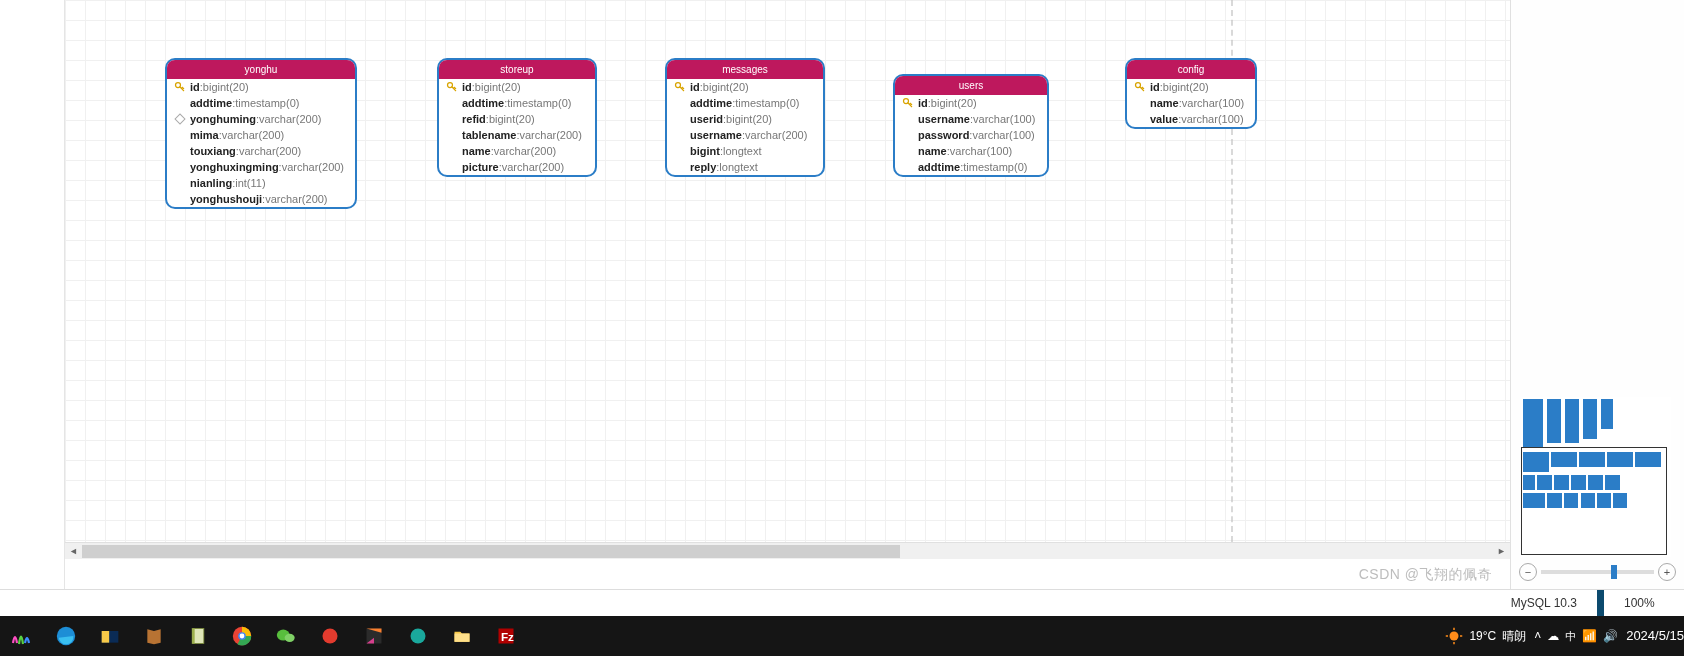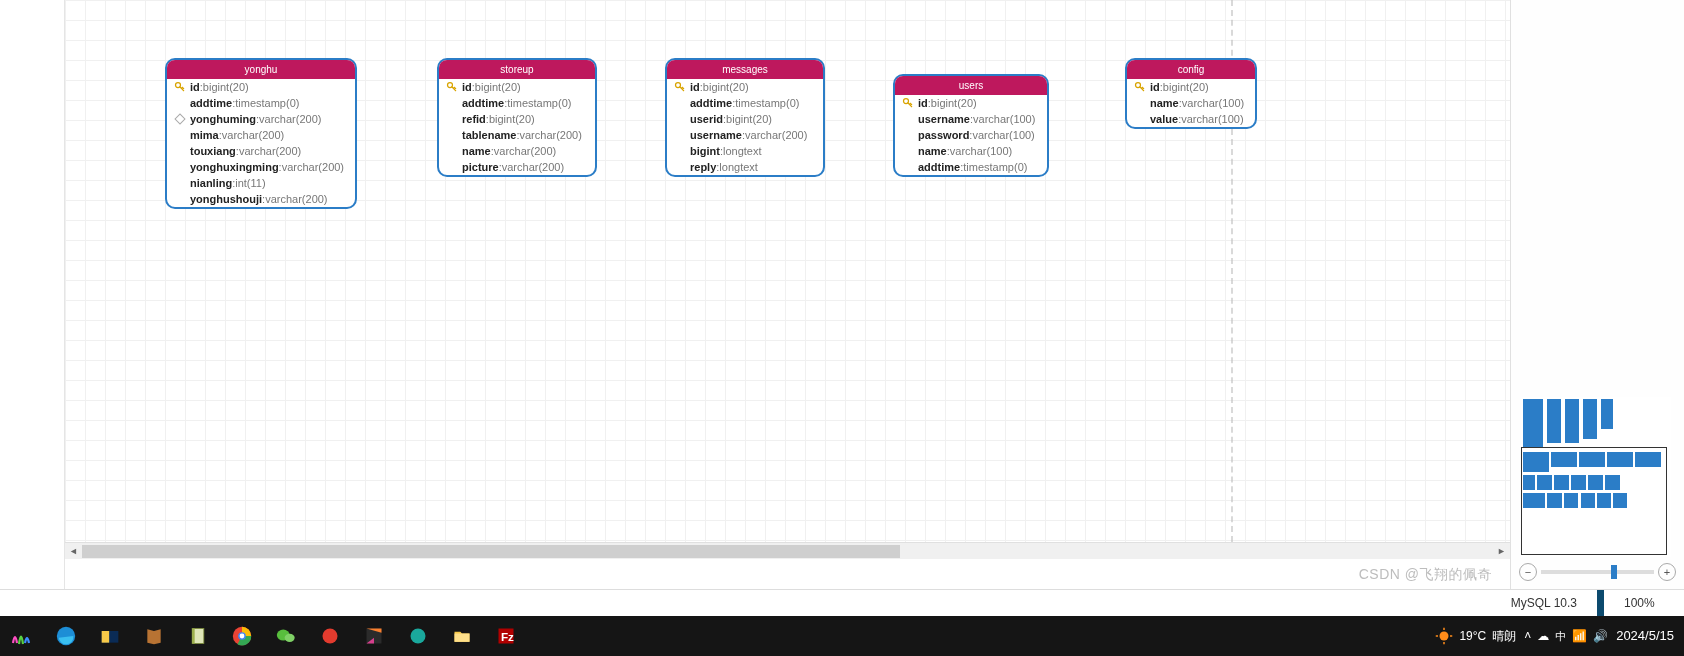--- a/index.html
+++ b/index.html
@@ -57,21 +57,21 @@
 .status .cell { padding: 0 20px; border-right:7px solid #0c4a6e; height:100%; display:flex; align-items:center; }
 .status .filler { flex:1; }
 
 
 .watermark { position:absolute; right:18px; top:566px; color:#bdbdbd; font-size:14px; pointer-events:none; letter-spacing:0.5px;}
 
 
 .taskbar { height:40px; background:#151515; display:flex; align-items:center; color:#fff; position:relative; }
 .taskbar .segL { display:flex; align-items:center; height:100%; }
 .taskbar .ticon { width:32px; height:32px; margin:0 6px; display:flex; align-items:center; justify-content:center; cursor:pointer; }
-.taskbar .segR { margin-left:auto; display:flex; align-items:center; height:100%; gap:8px; padding-right:10px; font-size:12px; }
+.taskbar .segR { margin-left:auto; display:flex; align-items:center; height:100%; gap:8px; font-size:12px; }
 .taskbar .weather { display:flex; align-items:center; gap:6px; }
 .taskbar .tray { display:flex; align-items:center; gap:6px; }
 .taskbar .clock { display:flex; flex-direction:column; align-items:flex-end; font-size:13px; line-height:1.1; }
 
 
 .mascot { position:absolute; right:5px; top:250px; width:115px; height:115px; pointer-events:none; }
 </style>
 </head>
 <body>
 

